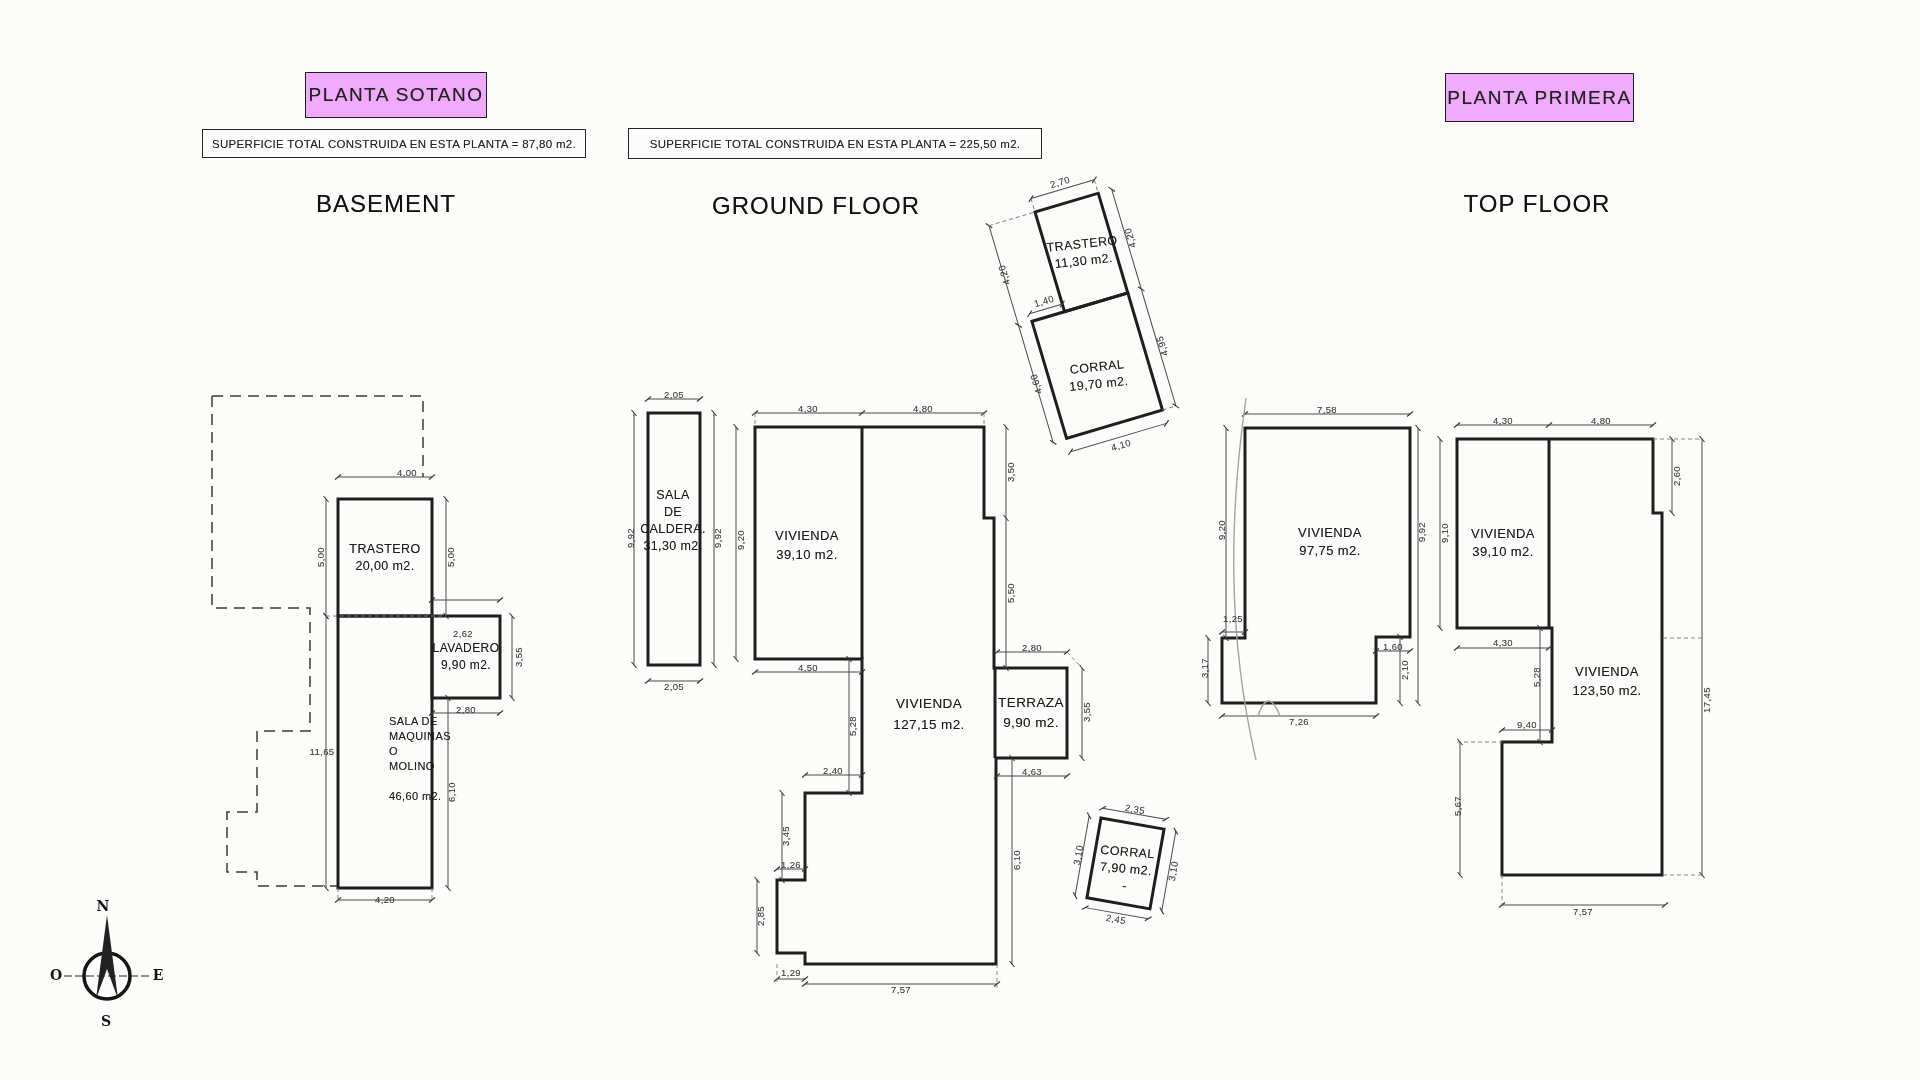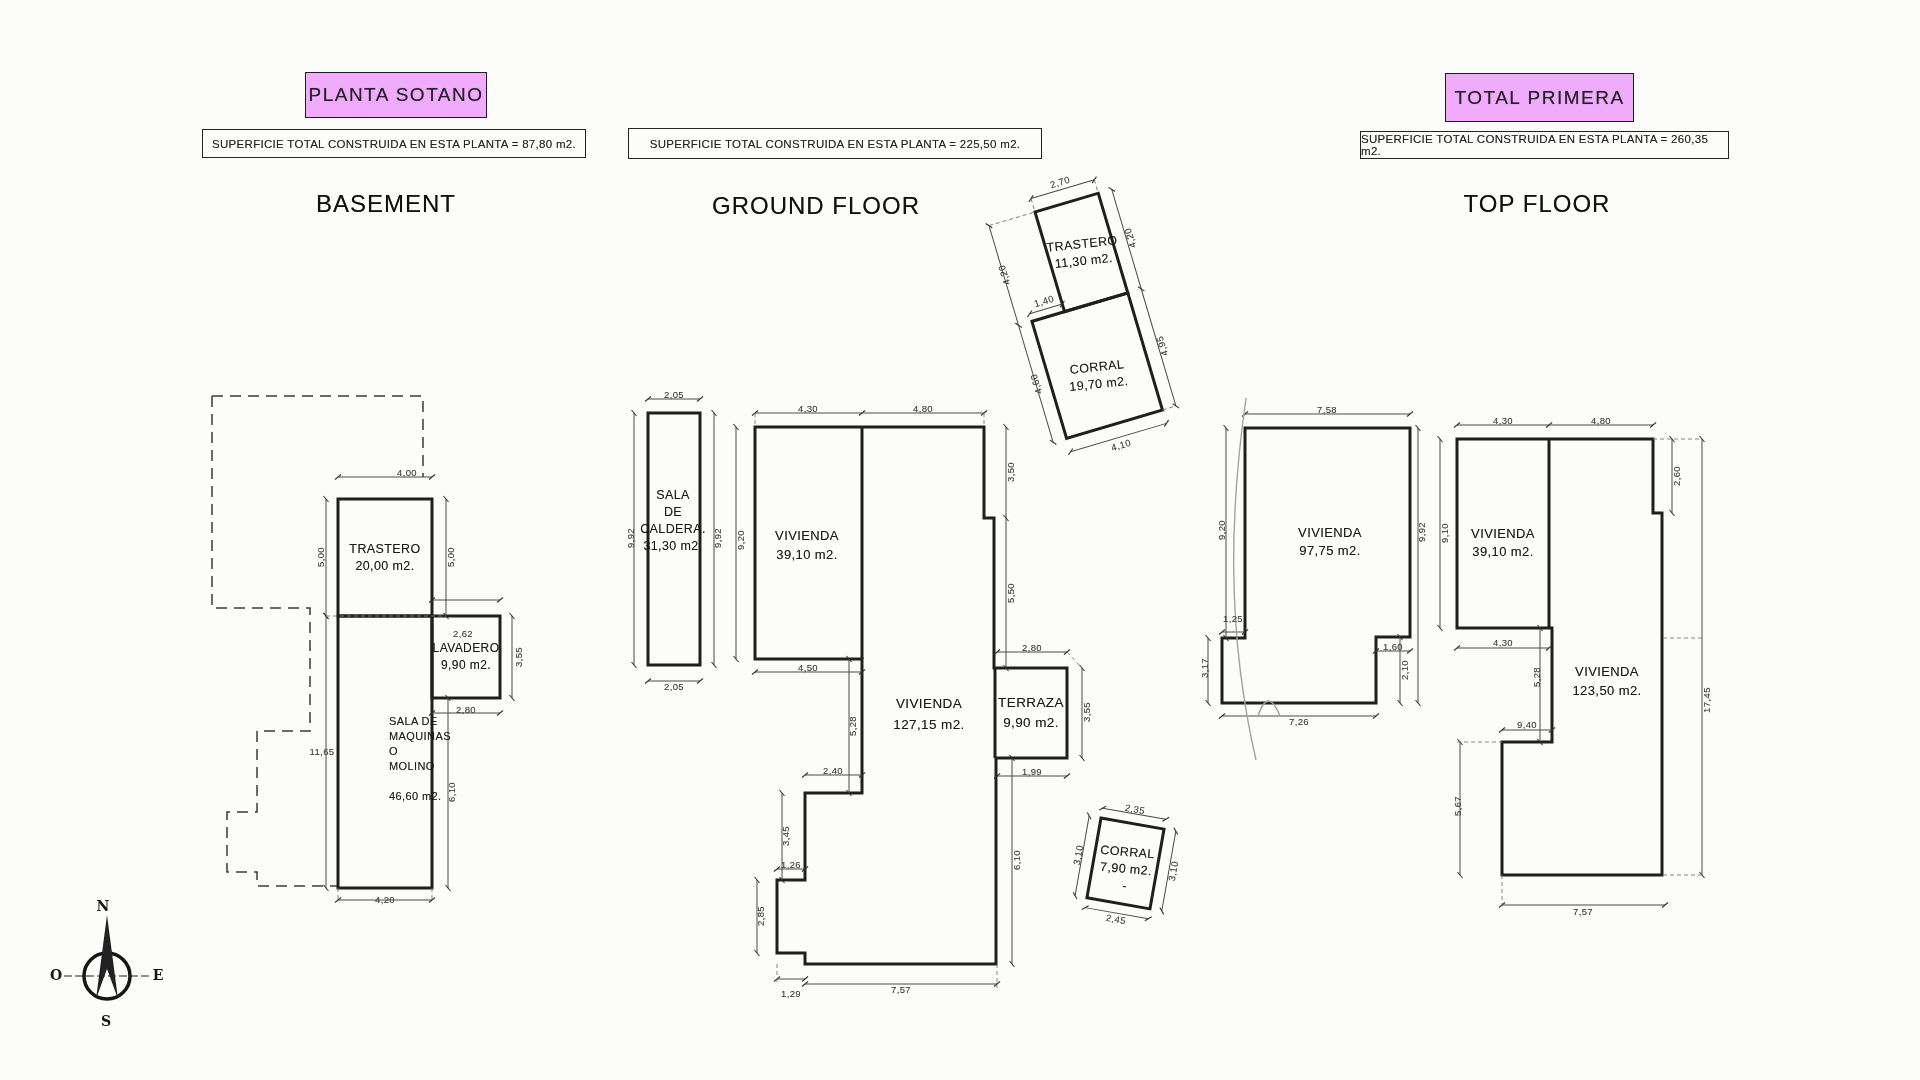--- a/index.html
+++ b/index.html
@@ -184,24 +184,21 @@
     <span>SUPERFICIE TOTAL CONSTRUIDA EN ESTA PLANTA = 87,80 m2.</span>
   </div>
   <div class="heading" style="left:386px;top:190px">BASEMENT</div>
 
   <div class="supbox" style="left:628px;top:128px;width:412px;height:29px">
     <span>SUPERFICIE TOTAL CONSTRUIDA EN ESTA PLANTA = 225,50 m2.</span>
   </div>
   <div class="heading" style="left:816px;top:192px">GROUND FLOOR</div>
 
   <div class="titlebox" style="left:1445px;top:73px;width:187px;height:47px">
-    <span>TOTAL PRIMERA</span>
-  </div>
-  <div class="supbox" style="left:1360px;top:131px;width:367px;height:26px">
-    <span>SUPERFICIE TOTAL CONSTRUIDA EN ESTA PLANTA = 260,35 m2.</span>
+    <span>PLANTA PRIMERA</span>
   </div>
   <div class="heading" style="left:1537px;top:190px">TOP FLOOR</div>
 
   <span class="compass-letter" style="left:103px;top:906px">N</span>
   <span class="compass-letter" style="left:56px;top:975px">O</span>
   <span class="compass-letter" style="left:158px;top:975px">E</span>
   <span class="compass-letter" style="left:106px;top:1021px">S</span>
 
   <div id="labels">
       <div class="room center" style="left: 385px; top: 541px; line-height: 17px; font-size: 12.5px;">
@@ -276,29 +273,29 @@
       <span class="dimlab" style="left: 630px; top: 538px; transform: translate(-50%, -50%) rotate(-90deg);">9,92</span>
       <span class="dimlab" style="left: 717px; top: 538px; transform: translate(-50%, -50%) rotate(-90deg);">9,92</span>
       <span class="dimlab" style="left: 740px; top: 540px; transform: translate(-50%, -50%) rotate(-90deg);">9,20</span>
       <span class="dimlab" style="left: 674px; top: 686px;">2,05</span>
       <span class="dimlab" style="left: 808px; top: 408px;">4,30</span>
       <span class="dimlab" style="left: 923px; top: 408px;">4,80</span>
       <span class="dimlab" style="left: 1010px; top: 472px; transform: translate(-50%, -50%) rotate(-90deg);">3,50</span>
       <span class="dimlab" style="left: 1010px; top: 593px; transform: translate(-50%, -50%) rotate(-90deg);">5,50</span>
       <span class="dimlab" style="left: 1032px; top: 647px;">2,80</span>
       <span class="dimlab" style="left: 1086px; top: 712px; transform: translate(-50%, -50%) rotate(-90deg);">3,55</span>
-      <span class="dimlab" style="left: 1032px; top: 771px;">1,99</span>
+      <span class="dimlab" style="left: 1032px; top: 771px;">4,63</span>
       <span class="dimlab" style="left: 1016px; top: 860px; transform: translate(-50%, -50%) rotate(-90deg);">6,10</span>
       <span class="dimlab" style="left: 808px; top: 667px;">4,50</span>
       <span class="dimlab" style="left: 852px; top: 726px; transform: translate(-50%, -50%) rotate(-90deg);">5,28</span>
       <span class="dimlab" style="left: 833px; top: 770px;">2,40</span>
       <span class="dimlab" style="left: 785px; top: 836px; transform: translate(-50%, -50%) rotate(-90deg);">3,45</span>
       <span class="dimlab" style="left: 791px; top: 864px;">1,26</span>
       <span class="dimlab" style="left: 760px; top: 916px; transform: translate(-50%, -50%) rotate(-90deg);">2,85</span>
-      <span class="dimlab" style="left: 791px; top: 993px;">1,29</span>
+      <span class="dimlab" style="left: 791px; top: 972px;">1,29</span>
       <span class="dimlab" style="left: 901px; top: 989px;">7,57</span>
       <span class="dimlab" style="left: 1060px; top: 182px; transform: translate(-50%, -50%) rotate(-16.5deg);">2,70</span>
       <span class="dimlab" style="left: 1004px; top: 275px; transform: translate(-50%, -50%) rotate(-106.5deg);">4,20</span>
       <span class="dimlab" style="left: 1130px; top: 238px; transform: translate(-50%, -50%) rotate(-106.5deg);">4,20</span>
       <span class="dimlab" style="left: 1044px; top: 301px; transform: translate(-50%, -50%) rotate(-16.5deg);">1,40</span>
       <span class="dimlab" style="left: 1036px; top: 384px; transform: translate(-50%, -50%) rotate(-106.5deg);">4,60</span>
       <span class="dimlab" style="left: 1162px; top: 346px; transform: translate(-50%, -50%) rotate(-106.5deg);">4,95</span>
       <span class="dimlab" style="left: 1121px; top: 445px; transform: translate(-50%, -50%) rotate(-16.5deg);">4,10</span>
       <span class="dimlab" style="left: 1135px; top: 809px; transform: translate(-50%, -50%) rotate(10deg);">2,35</span>
       <span class="dimlab" style="left: 1078px; top: 855px; transform: translate(-50%, -50%) rotate(-80deg);">3,10</span>

